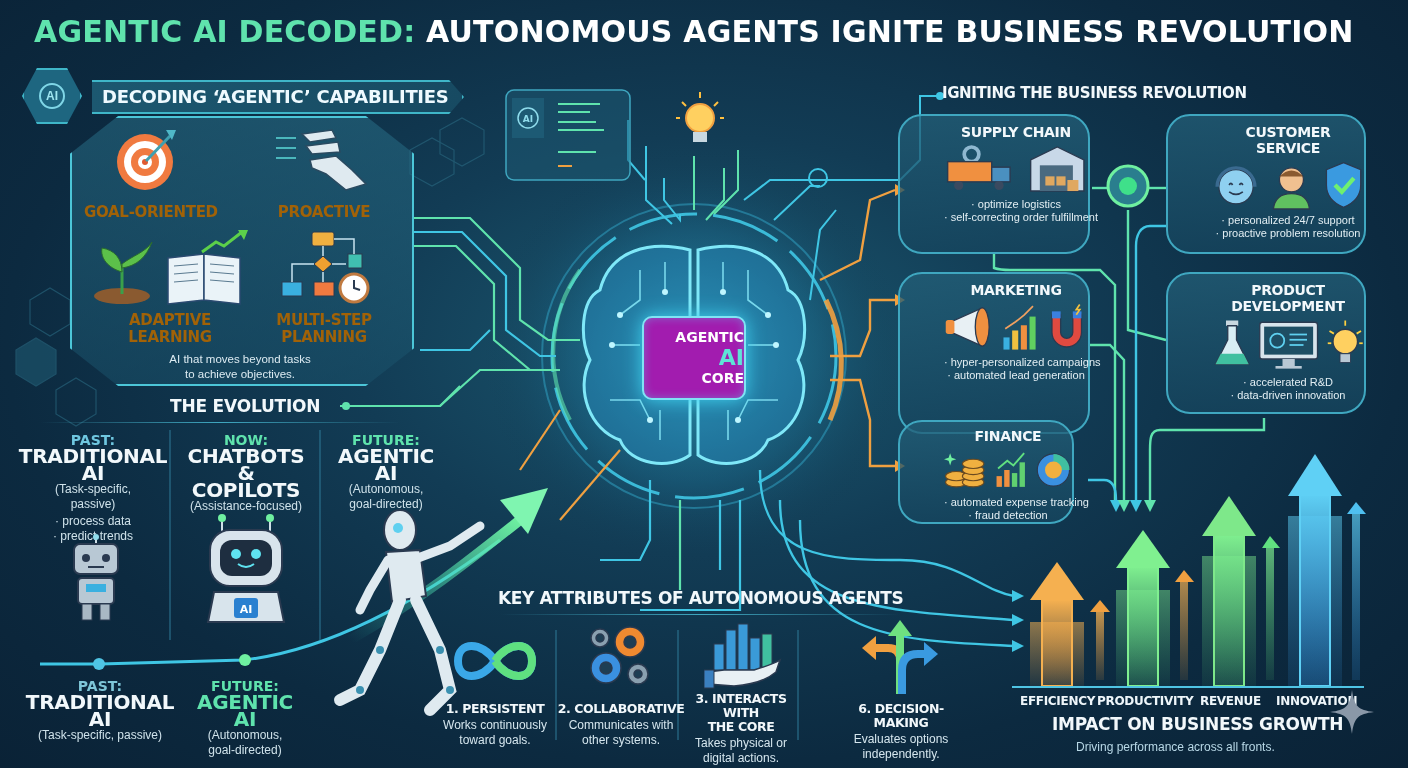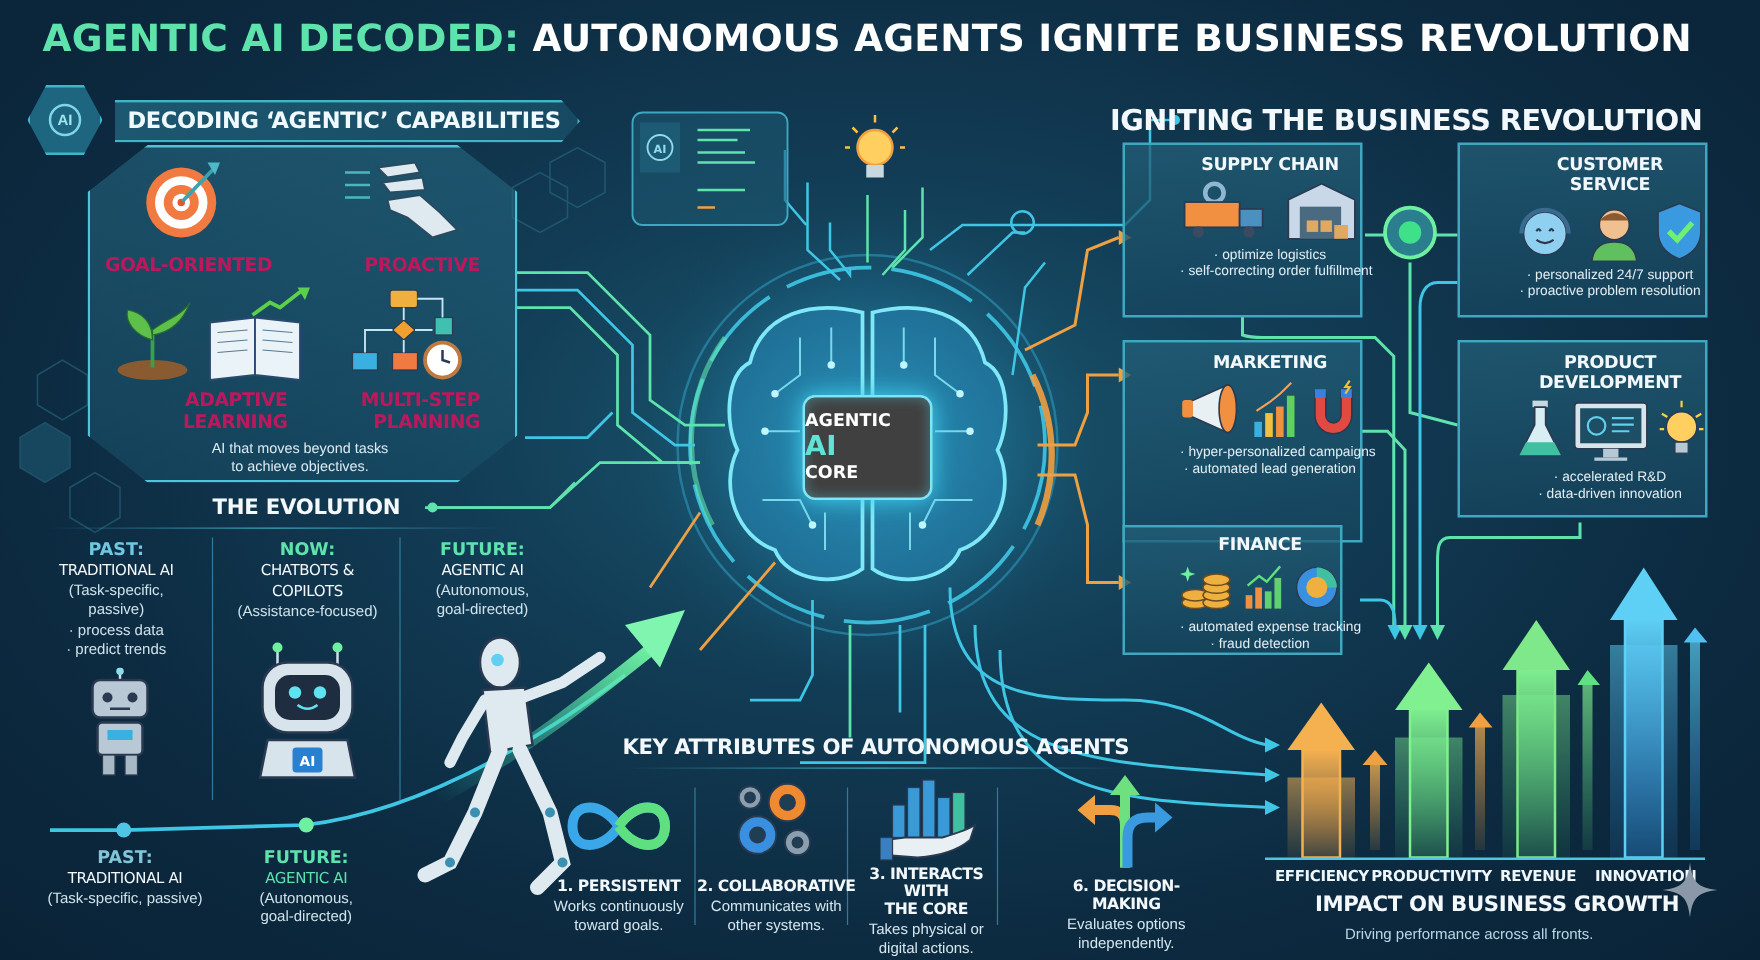--- a/index.html
+++ b/index.html
@@ -44,45 +44,45 @@
   .cap-panel {
     left: 70px; top: 116px; width: 344px; height: 270px;
     background: linear-gradient(180deg, rgba(40,110,135,0.55), rgba(25,80,105,0.55));
     clip-path: polygon(14% 0, 86% 0, 100% 14%, 100% 86%, 86% 100%, 14% 100%, 0 86%, 0 14%);
   }
   .cap-panel-border {
     left: 70px; top: 116px; width: 344px; height: 270px;
     border: 2px solid #4cc6d8;
     clip-path: polygon(14% 0, 86% 0, 100% 14%, 100% 86%, 86% 100%, 14% 100%, 0 86%, 0 14%);
   }
-  .cap-label { font-size: 15px; font-weight: 700; color: #be185d; text-align: right; white-space: nowrap; font-family: "DejaVu Sans", sans-serif; letter-spacing: -0.3px; line-height: 17px; }
+  .cap-label { font-size: 15px; font-weight: 700; color: #a16207; text-align: center; white-space: nowrap; font-family: "DejaVu Sans", sans-serif; letter-spacing: -0.3px; line-height: 17px; }
   .cap-desc { left: 150px; top: 352px; width: 180px; text-align: center; font-size: 11.5px; color: #dcebf2; line-height: 15px; }
 
   
   .evo-title { left: 170px; top: 396px; font-size: 17px; font-weight: 700; color: #f2f8fb; font-family: "DejaVu Sans", sans-serif; letter-spacing: -0.2px; }
   .evo-line { left: 40px; top: 422px; width: 360px; height: 1px; background: linear-gradient(90deg, transparent, #3fa7c0, transparent); }
   .evo-col { text-align: center; }
   .evo-when { font-size: 14px; font-weight: 700; line-height: 16px; font-family: "DejaVu Sans", sans-serif; }
-  .evo-name { font-size: 12px; font-weight: 400; color: #f2f8fb; line-height: 17px; font-family: "DejaVu Sans", sans-serif; letter-spacing: -0.3px; }
+  .evo-name { font-size: 20px; font-weight: 700; color: #f2f8fb; line-height: 17px; font-family: "DejaVu Sans", sans-serif; letter-spacing: -0.3px; }
   .evo-sub { font-size: 12px; color: #cfe2ea; line-height: 15px; }
 
   
   .core-box {
     left: 642px; top: 316px; width: 104px; height: 84px;
-    background: #404040; border: 2px solid #7fe4f4; border-radius: 10px;
+    background: #a21caf; border: 2px solid #7fe4f4; border-radius: 10px;
     box-shadow: 0 0 18px #3fd0ee, inset 0 0 10px rgba(90,220,240,0.4);
-    display: flex; flex-direction: column; align-items: flex-start; justify-content: center;
+    display: flex; flex-direction: column; align-items: flex-end; justify-content: center;
   }
   .core-box .c1, .core-box .c3 { font-size: 14px; font-weight: 700; color: #fff; font-family: "DejaVu Sans", sans-serif; line-height: 17px; }
   .core-box .c2 { font-size: 22px; font-weight: 700; color: #5fe3d7; line-height: 24px; font-family: "DejaVu Sans", sans-serif; }
 
   
-  .biz-title { left: 888px; top: 84px; font-size: 23px; font-weight: 700; color: #f2f8fb; font-family: "DejaVu Sans", sans-serif; letter-spacing: -0.4px; white-space: nowrap; }
+  .biz-title { left: 942px; top: 84px; font-size: 15px; font-weight: 700; color: #f2f8fb; font-family: "DejaVu Sans", sans-serif; letter-spacing: -0.4px; white-space: nowrap; }
   .biz-card {
-    border: 2px solid #3fa7c0; border-radius: 0;
+    border: 2px solid #3fa7c0; border-radius: 24px;
     background: linear-gradient(180deg, rgba(35,95,120,0.75), rgba(22,70,95,0.75));
     text-align: center;
     padding-left: 44px;
   }
   .biz-card .bc-title { font-size: 14px; font-weight: 700; color: #f2f8fb; margin-top: 8px; line-height: 16px; font-family: "DejaVu Sans", sans-serif; letter-spacing: -0.3px; }
   .biz-card .bc-icons { height: 58px; display: flex; align-items: center; justify-content: center; gap: 10px; }
   .biz-card .bc-bullet { font-size: 11px; color: #e2eef3; line-height: 13px; white-space: nowrap; }
 
   
   .ka-title { left: 498px; top: 588px; font-size: 17px; font-weight: 700; color: #f2f8fb; font-family: "DejaVu Sans", sans-serif; letter-spacing: -0.4px; white-space: nowrap; }

